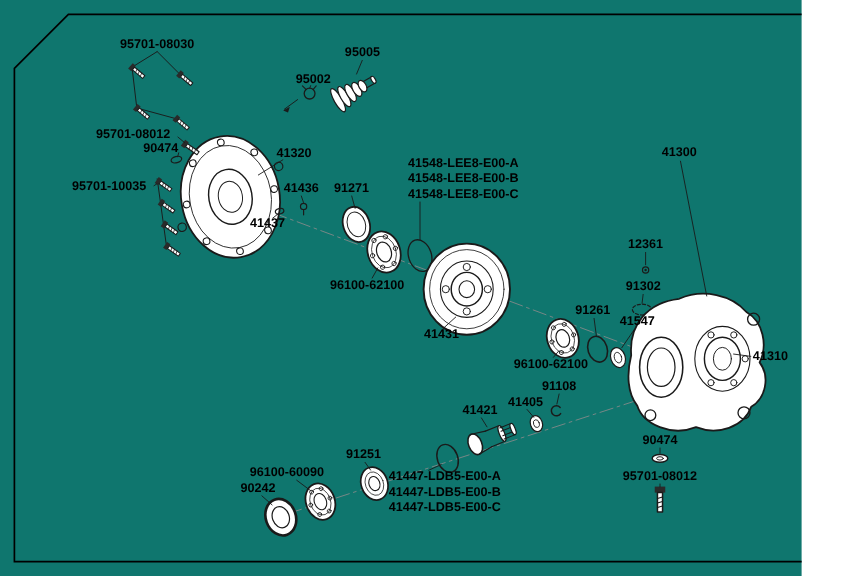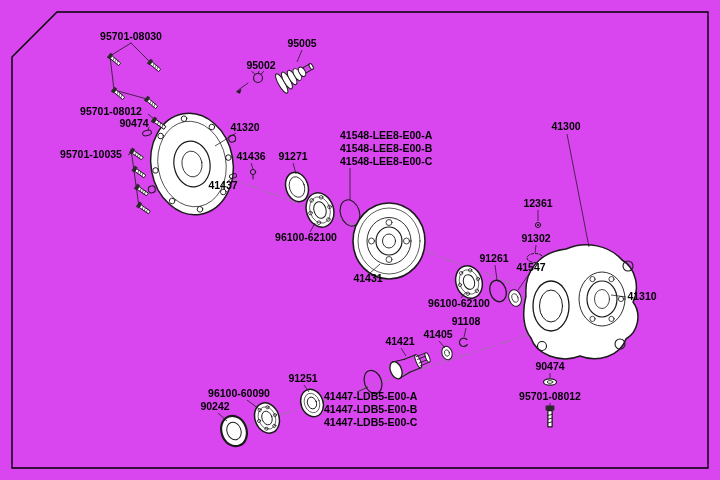--- a/index.html
+++ b/index.html
@@ -1,16 +1,16 @@
 <!DOCTYPE html>
 <html><head>
 <meta charset="utf-8">
 <style>
   html,body{margin:0;padding:0;background:#fff;}
-  .stage{position:relative;width:720px;height:480px;background:#d946ef;overflow:hidden;
+  .stage{position:relative;width:668px;height:480px;background:#0f766e;overflow:hidden;
          font-family:"Liberation Sans",sans-serif;}
   svg{display:block;}
   .draw{stroke:#1a1a1a;fill:none;stroke-linecap:round;stroke-linejoin:round;}
   .leader{stroke:#1a1a1a;stroke-width:0.75;fill:none;}
   .centerline{stroke:#8a8a8a;stroke-width:0.7;fill:none;}
   .lbl{font-family:"Liberation Sans",sans-serif;font-size:10.5px;font-weight:bold;fill:#000;}
 </style>
 </head>
 <body>
 

